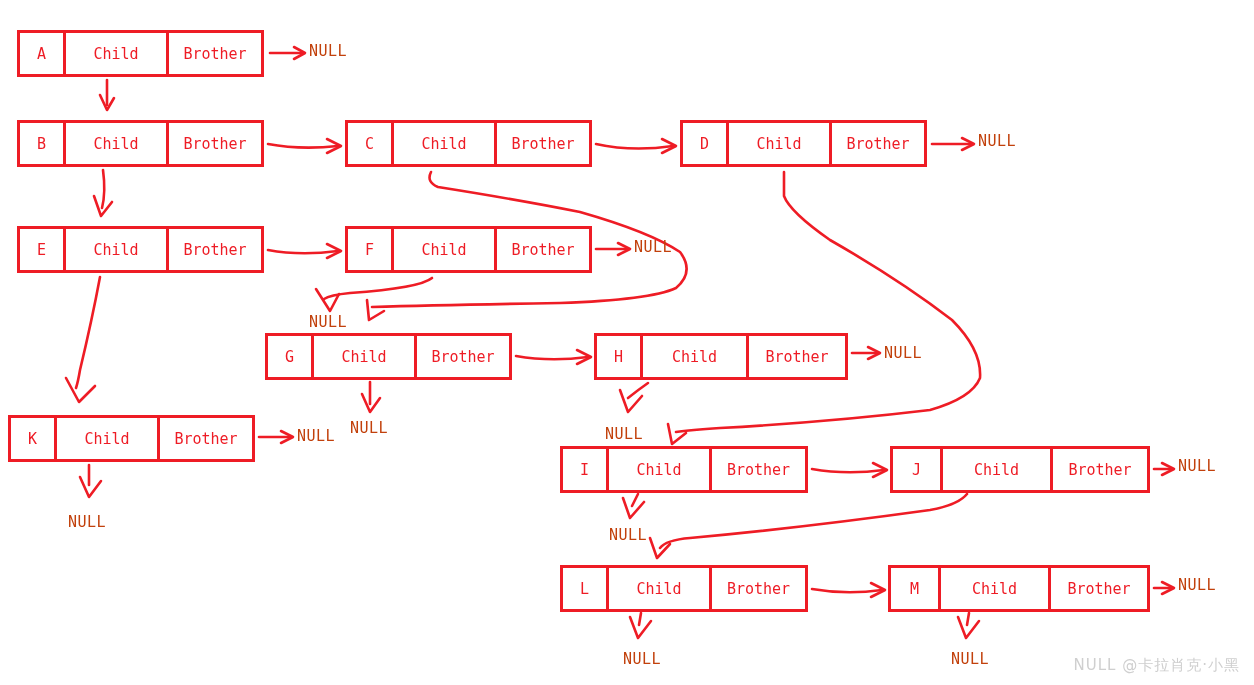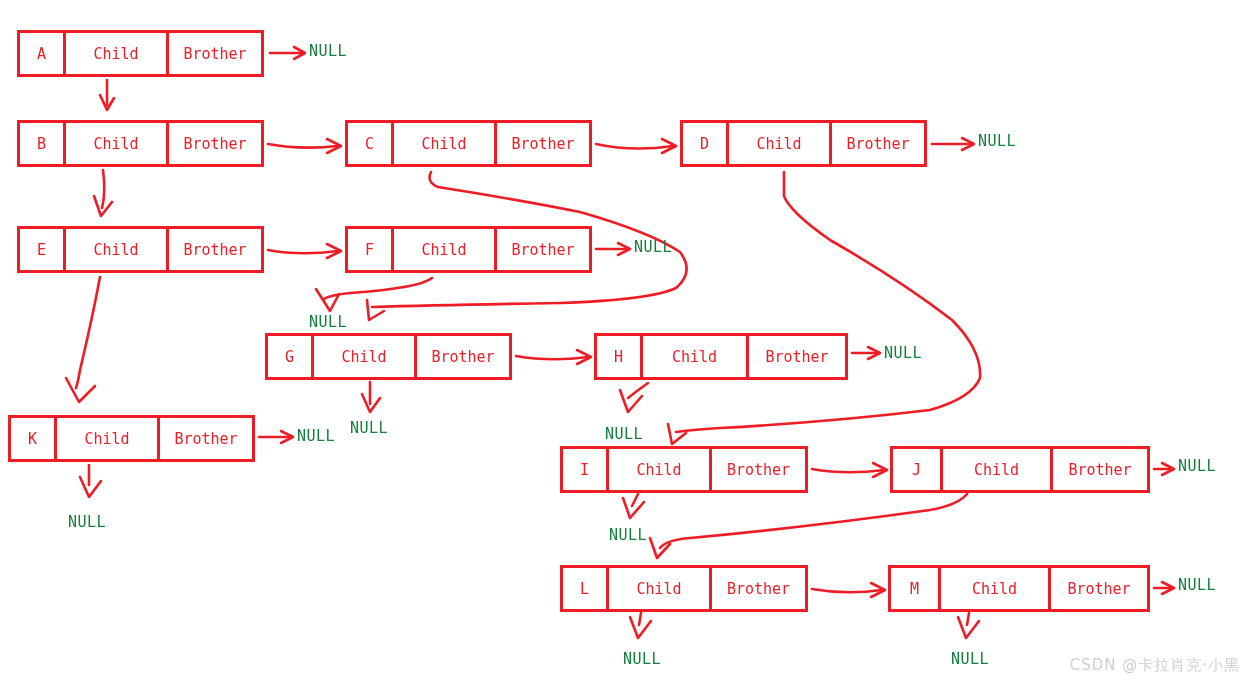--- a/index.html
+++ b/index.html
@@ -43,21 +43,21 @@
     white-space: nowrap;
   }
   .cell.data {
     border-right: 3px solid #ee1c25;
   }
   .cell.child {
     border-right: 3px solid #ee1c25;
   }
   .nulllabel {
     position: absolute;
-    color: #15803d;
+    color: #c2410c;
     font-size: 15px;
     font-family: "DejaVu Sans Mono", monospace;
     letter-spacing: 0.5px;
     z-index: 2;
     white-space: nowrap;
   }
   .watermark {
     position: absolute;
     right: 14px;
     bottom: 10px;
@@ -287,14 +287,14 @@
       <div class="nulllabel" style="left: 350px; top: 419px;">NULL</div>
       <div class="nulllabel" style="left: 605px; top: 425px;">NULL</div>
       <div class="nulllabel" style="left: 68px; top: 513px;">NULL</div>
       <div class="nulllabel" style="left: 1178px; top: 457px;">NULL</div>
       <div class="nulllabel" style="left: 609px; top: 526px;">NULL</div>
       <div class="nulllabel" style="left: 1178px; top: 576px;">NULL</div>
       <div class="nulllabel" style="left: 623px; top: 650px;">NULL</div>
       <div class="nulllabel" style="left: 951px; top: 650px;">NULL</div>
     </div>
 
-  <div class="watermark">CSDN @卡拉肖克·小黑</div>
+  <div class="watermark">NULL @卡拉肖克·小黑</div>
 </div>
 
 </body></html>

